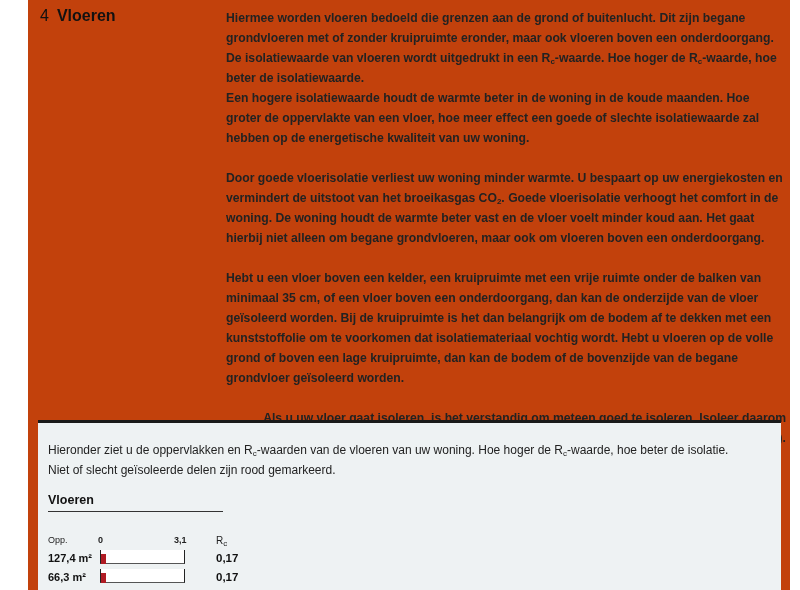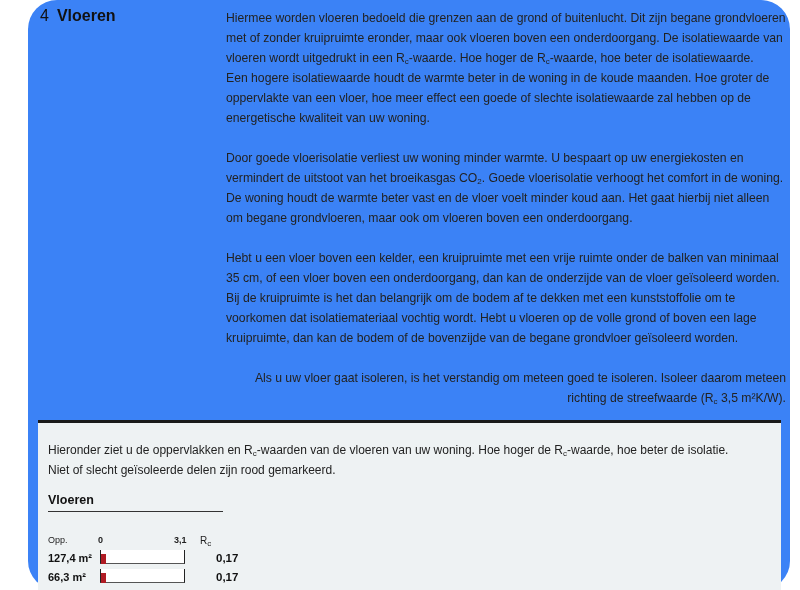--- a/index.html
+++ b/index.html
@@ -1,35 +1,35 @@
 <!DOCTYPE html>
 <html><head>
   <meta charset="utf-8">
   <style>
     html, body { margin: 0; padding: 0; background: #ffffff; }
     body { width: 800px; height: 590px; overflow: hidden; position: relative;
            font-family: "Liberation Sans", sans-serif; color: #1a1a1a; }
-    .panel { position: absolute; left: 28px; top: 0; width: 762px; height: 590px; background: #3b82f6; border-radius: 29px; }
+    .panel { position: absolute; left: 28px; top: 0; width: 762px; height: 590px; background: #c2410c; }
     .title { position: absolute; left: 12px; top: 7px; font-size: 16px; color: #111; }
     .title .num { font-weight: normal; margin-right: 8px; }
     .title .label { font-weight: bold; }
     .text { position: absolute; left: 198px; top: 8px; width: 560px; font-size: 12.2px; line-height: 20px; color: #222; }
-    .text p { margin: 0 0 20px 0; }
+    .text p { margin: 0 0 20px 0; font-weight: bold; }
     .text p.last { margin-bottom: 16px; text-align: right; }
     sub { font-size: 8px; vertical-align: -2px; line-height: 0; }
     .info { position: absolute; left: 10px; top: 420px; width: 743px; height: 170px; background: #eef2f3;
             border-top: 3px solid #1a1a1a; }
     .intro { position: absolute; left: 10px; top: 17px; font-size: 12px; line-height: 20px; color: #222; }
     .floors { position: absolute; left: 10px; top: 70px; width: 175px; }
     .floors-title { font-size: 12.5px; font-weight: bold; color: #111; padding-bottom: 4px; border-bottom: 1px solid #333; }
     .scale-row { position: relative; height: 16px; font-size: 9px; color: #222; margin-top: 21px; }
     .scale-row .opp { position: absolute; left: 0; top: 2px; }
     .scale-row .zero { position: absolute; left: 50px; top: 2px; font-weight: bold; }
     .scale-row .max { position: absolute; left: 126px; top: 2px; font-weight: bold; }
-    .scale-row .rc { position: absolute; left: 152px; top: 2px; font-size: 10px; }
+    .scale-row .rc { position: absolute; left: 168px; top: 2px; font-size: 10px; }
     .row { position: relative; height: 19px; }
     .row .area { position: absolute; left: 0; top: 3px; font-size: 11px; font-weight: bold; color: #111; }
     .row .bar { position: absolute; left: 52px; top: 1px; width: 85px; height: 14px; background: #ffffff;
                 border-left: 1px solid #222; border-right: 1px solid #222; border-bottom: 1px solid #555; box-sizing: border-box; }
     .row .bar .fill { position: absolute; left: 0; top: 4px; height: 10px; background: #b01c24; }
     .row .val { position: absolute; left: 152px; top: 3px; font-size: 11.5px; font-weight: bold; color: #111; padding-left: 16px; }
   </style>
 </head>
 <body>
 

